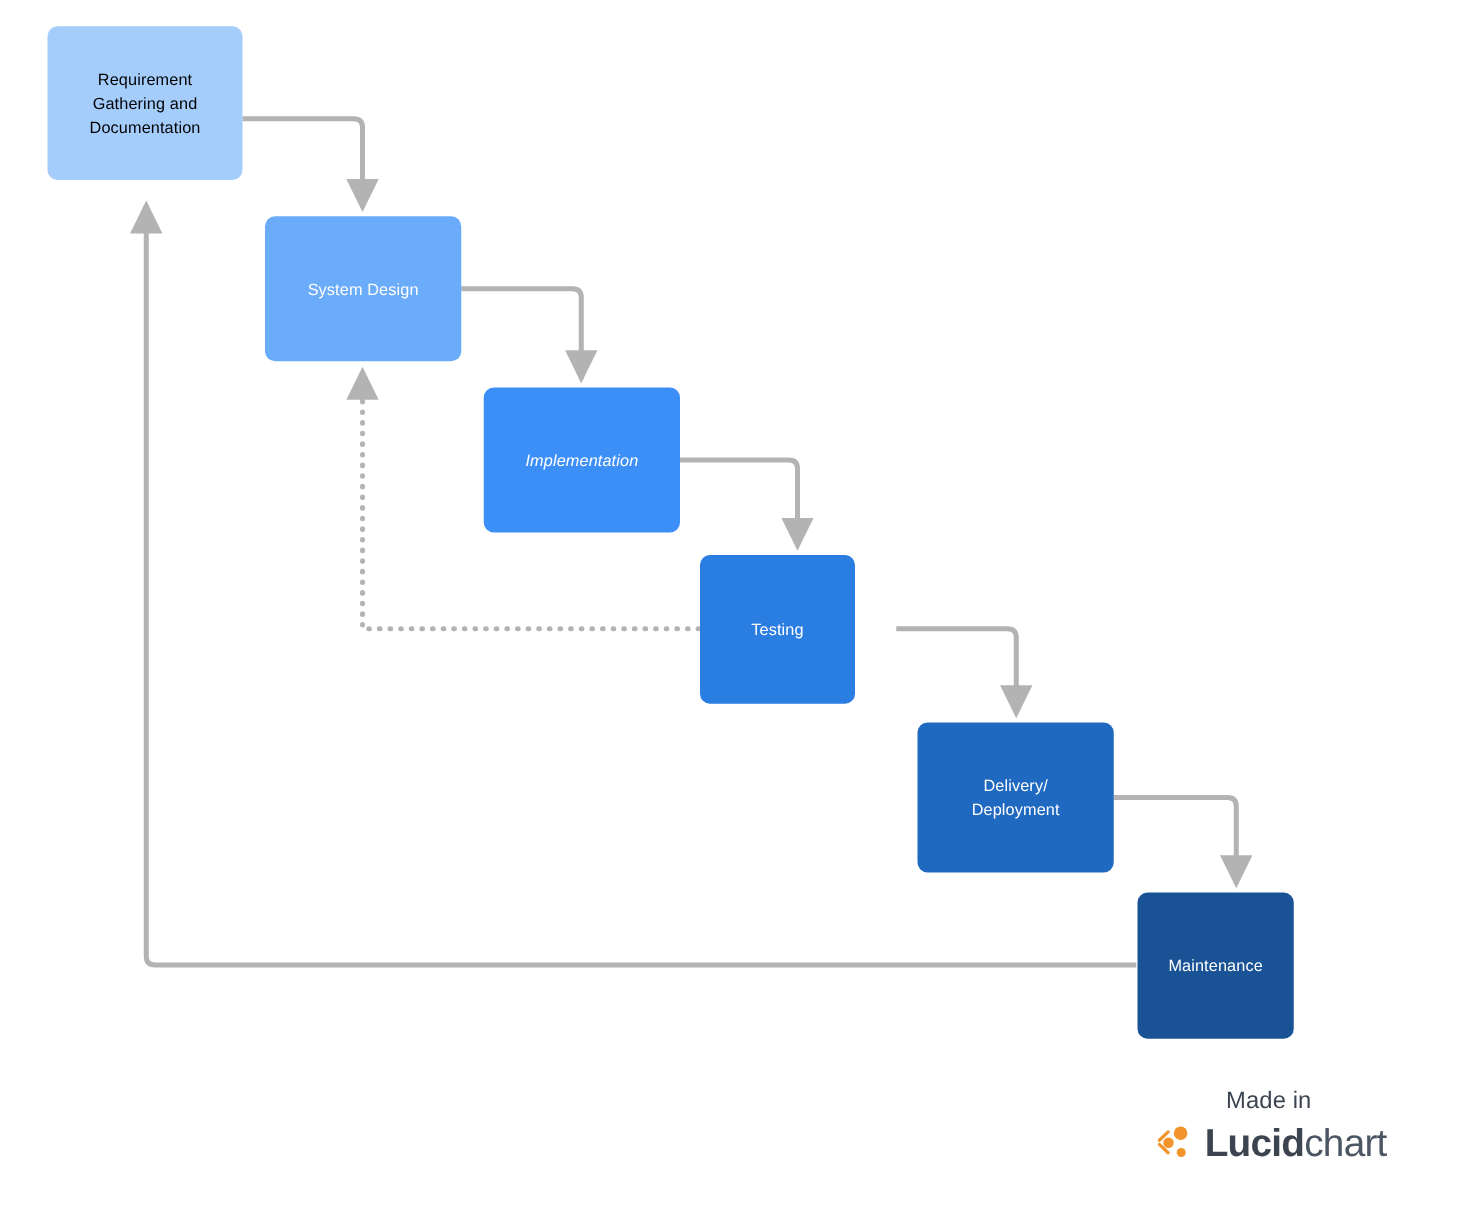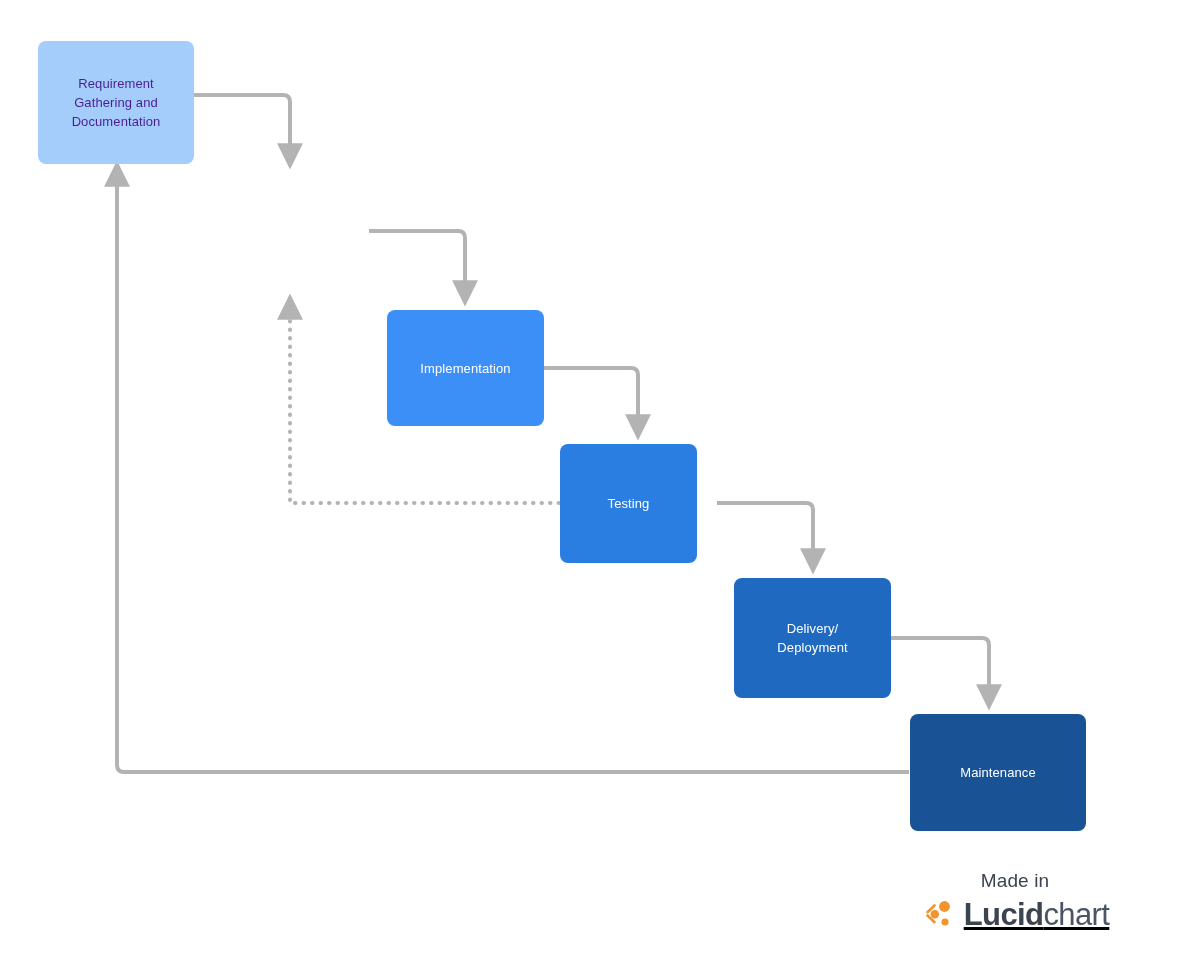--- a/index.html
+++ b/index.html
@@ -66,21 +66,20 @@
     margin-left: 32px;
     letter-spacing: 0.1px;
   }
   #logo-row {
     display: flex;
     align-items: center;
     justify-content: center;
     margin-top: 8px;
     width: 186px;
     margin-left: 32px;
-    text-decoration: underline;
   }
   #logo-mark {
     width: 34px;
     height: 32px;
     margin-right: 9px;
     flex: none;
   }
   #logo-word {
     font-size: 31px;
     line-height: 31px;
@@ -116,41 +115,44 @@
 
     <path d="M 717 503 L 806 503 Q 813 503 813 510 L 813 571" fill="none" stroke="#b3b3b3" stroke-width="4" stroke-linecap="butt" marker-end="url(#arrowhead)"></path>
 
     <path d="M 891 638 L 982 638 Q 989 638 989 645 L 989 707" fill="none" stroke="#b3b3b3" stroke-width="4" stroke-linecap="butt" marker-end="url(#arrowhead)"></path>
 
     <path d="M 559 503 L 290 503 L 290 297" fill="none" stroke="#b3b3b3" stroke-width="4" stroke-linecap="round" stroke-dasharray="0.5 8" marker-end="url(#arrowhead)"></path>
 
     <path d="M 909 772 L 124 772 Q 117 772 117 765 L 117 164" fill="none" stroke="#b3b3b3" stroke-width="4" stroke-linecap="butt" marker-end="url(#arrowhead)"></path>
   </svg>
 
-  <div class="node" style="left:38px; top:41px; width:156px; height:123px; background:#a4cdfc; color:#4c1d95;">
+  <div class="node" style="left:38px; top:21px; width:156px; height:123px; background:#a4cdfc; color:#000000;">
     <span class="node-label">Requirement
 Gathering and
 Documentation</span>
   </div>
 
+  <div class="node" style="left:212px; top:173px; width:157px; height:116px; background:#6aabfa; color:#ffffff;">
+    <span class="node-label">System Design</span>
+  </div>
 
-  <div class="node" style="left:387px; top:310px; width:157px; height:116px; background:#3d8ff8; color:#ffffff;">
+  <div class="node" style="left:387px; top:310px; width:157px; height:116px; background:#3d8ff8; color:#ffffff;font-style:italic;">
     <span class="node-label">Implementation</span>
   </div>
 
-  <div class="node" style="left:560px; top:444px; width:137px; height:119px; background:#2a7de1; color:#ffffff;">
+  <div class="node" style="left:560px; top:444px; width:124px; height:119px; background:#2a7de1; color:#ffffff;">
     <span class="node-label">Testing</span>
   </div>
 
   <div class="node" style="left:734px; top:578px; width:157px; height:120px; background:#2069c0; color:#ffffff;text-align:center;">
     <span class="node-label">Delivery/
 Deployment</span>
   </div>
 
-  <div class="node" style="left:910px; top:714px; width:176px; height:117px; background:#1a5296; color:#ffffff;">
+  <div class="node" style="left:910px; top:714px; width:125px; height:117px; background:#1a5296; color:#ffffff;">
     <span class="node-label">Maintenance</span>
   </div>
 
   <div id="watermark">
     <div id="made-in">Made in</div>
     <div id="logo-row">
       <svg id="logo-mark" viewBox="0 0 34 32" xmlns="http://www.w3.org/2000/svg">
         <path d="M 13.5 7.5 L 6.5 14.2" stroke="#f2942b" stroke-width="2.6" stroke-linecap="round" fill="none"></path>
         <path d="M 6.5 17.5 L 13.5 24.2" stroke="#f2942b" stroke-width="2.6" stroke-linecap="round" fill="none"></path>
         <circle cx="23.5" cy="8.5" r="5.4" fill="#f2942b"></circle>

